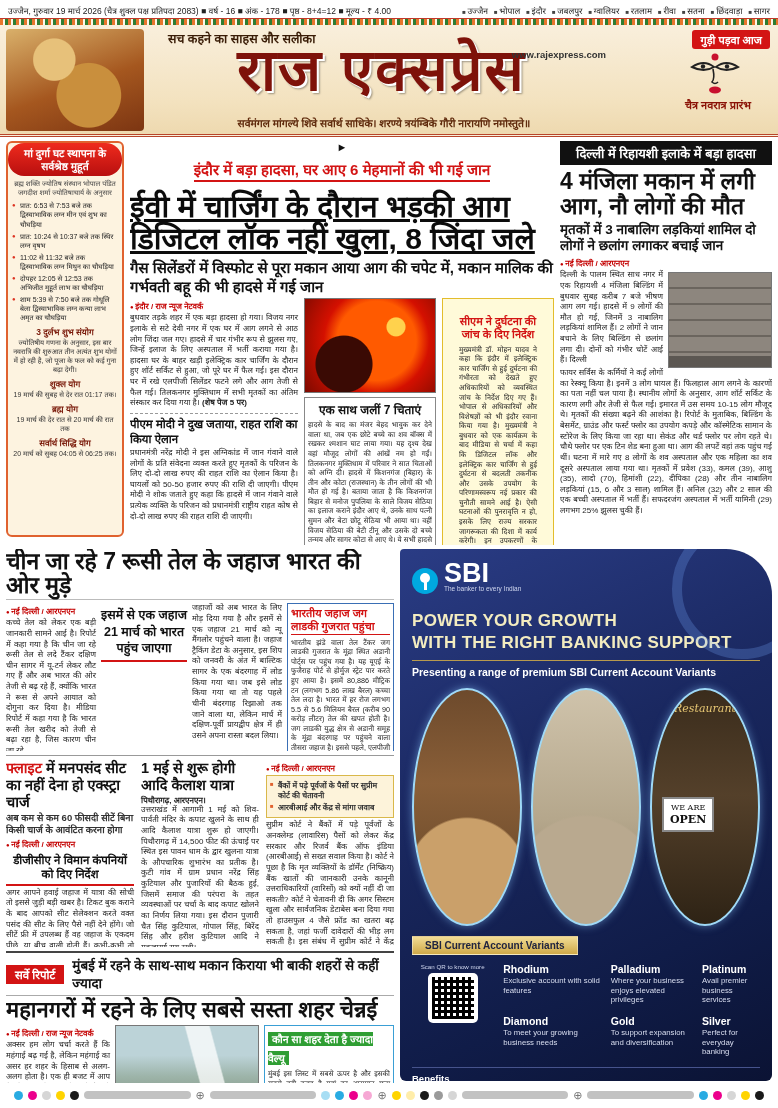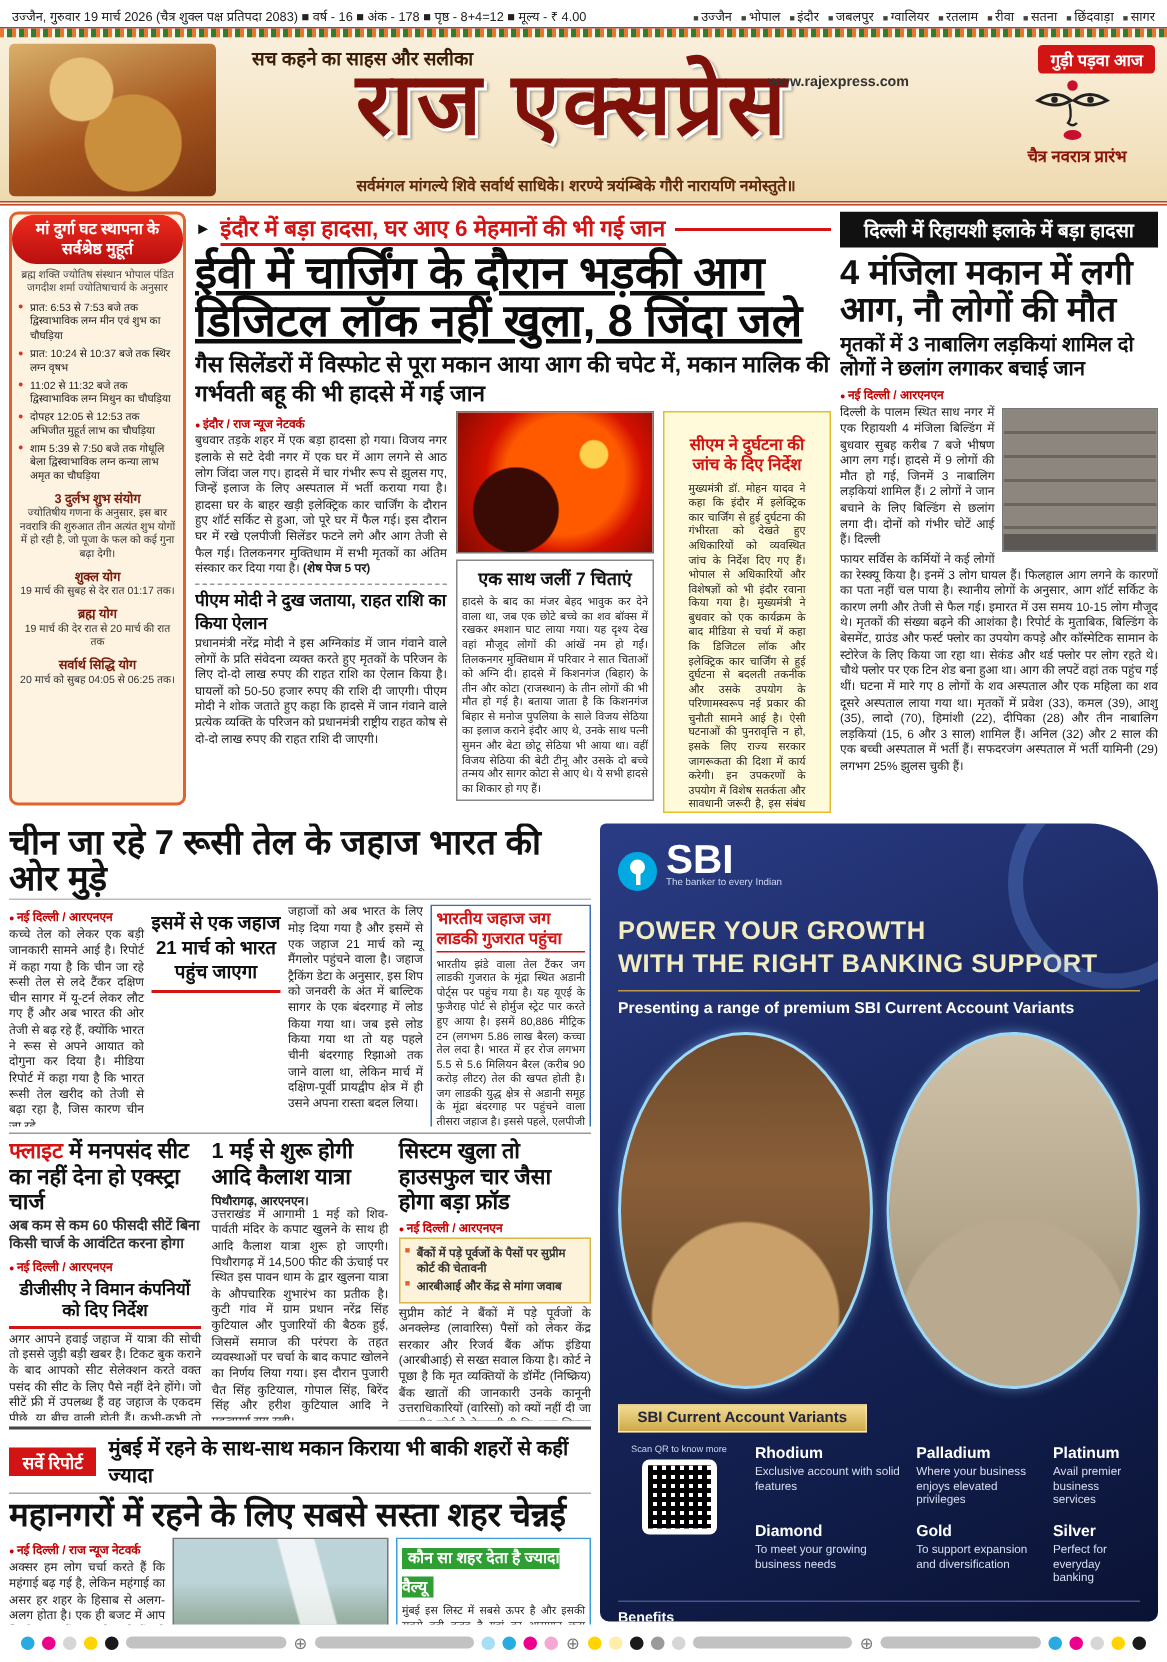--- a/index.html
+++ b/index.html
@@ -38,21 +38,21 @@
   .mbox { border:2px solid #e0622f; background:#fdf3e0; border-radius:6px; overflow:hidden; height:396px; }
   .mbox-title { background:linear-gradient(180deg,#ef2b1d,#b80f0f); color:#fff; font-weight:bold; text-align:center; font-size:10.5px; line-height:1.2; padding:4px 2px;border-radius:16px; }
   .mbox-intro { text-align:center; font-size:7px; color:#444; padding:3px 4px 1px; line-height:1.3; }
   .mbox ul { list-style:none; padding:0 4px; }
   .mbox li { position:relative; padding-left:8px; margin:3px 0; font-size:7px; line-height:1.3; color:#222; }
   .mbox li::before { content:"●"; position:absolute; left:0; top:1px; color:#d32; font-size:6px; }
   .msec-title { text-align:center; font-weight:bold; color:#7a1a0a; font-size:8.5px; margin-top:3px; }
   .msec-text { font-size:7px; padding:1px 5px; text-align:center; line-height:1.3; color:#333; }
 
   .center-col { overflow:hidden; }
-  .kicker-row { display:flex; align-items:center; gap:6px; }
+  .kicker-row { display:flex; align-items:center; gap:6px;flex-direction:column; }
   .kicker-row::before { content:"►"; color:#111; font-size:11px; }
   .kicker { color:#d31414; font-weight:bold; font-size:15px; border-bottom:2px solid #d31414; padding-bottom:1px; }
   .kicker-rule { flex:1; height:2px; background:#d31414; }
   .headline { font-size:30px; font-weight:900; line-height:1.08; color:#0c0c0c; margin:3px 0 2px;text-decoration:underline; }
   .subhead { font-size:15px; font-weight:bold; line-height:1.25; margin:3px 0 2px; }
   .cgrid { display:grid; grid-template-columns:168px 1fr 112px; gap:6px; margin-top:2px; height:268px; overflow:hidden; }
   .fire-photo { height:95px; border:1px solid #777; background:
       radial-gradient(circle at 70% 30%, #ffd24d 0 8%, transparent 9%),
       radial-gradient(circle at 30% 70%, #3a0a04 0 25%, transparent 26%),
       radial-gradient(circle at 55% 45%, #ff5a00 0 45%, #d41000 60%, #7c0a00 100%); }
@@ -273,21 +273,20 @@
           <div class="byline">नई दिल्ली / आरएनएन</div>
           <div class="pull2">डीजीसीए ने विमान कंपनियों को दिए निर्देश</div>
           <div class="body-sm">अगर आपने हवाई जहाज में यात्रा की सोची तो इससे जुड़ी बड़ी खबर है। टिकट बुक कराने के बाद आपको सीट सेलेक्शन करते वक्त पसंद की सीट के लिए पैसे नहीं देने होंगे। जो सीटें फ्री में उपलब्ध हैं वह जहाज के एकदम पीछे, या बीच वाली होती हैं। कभी-कभी तो एक पीएनआर पर बुक लोगों को भी अलग-अलग सीटें आवंटित कर दी जाती हैं। इस वजह से परिवार का एक सदस्य यहां तो एक सदस्य वहां बैठ कर यात्रा करता है। इस पर केंद्रीय नागरिक उड्डयन मंत्रालय ने सख्त रुख अपनाया है। (शेष पेज 5 पर)</div>
         </div>
         <div>
           <h3>1 मई से शुरू होगी आदि कैलाश यात्रा</h3>
           <div class="trio-byline-inline">पिथौरागढ़, आरएनएन।</div>
           <div class="body-sm">उत्तराखंड में आगामी 1 मई को शिव-पार्वती मंदिर के कपाट खुलने के साथ ही आदि कैलाश यात्रा शुरू हो जाएगी। पिथौरागढ़ में 14,500 फीट की ऊंचाई पर स्थित इस पावन धाम के द्वार खुलना यात्रा के औपचारिक शुभारंभ का प्रतीक है। कुटी गांव में ग्राम प्रधान नरेंद्र सिंह कुटियाल और पुजारियों की बैठक हुई, जिसमें समाज की परंपरा के तहत व्यवस्थाओं पर चर्चा के बाद कपाट खोलने का निर्णय लिया गया। इस दौरान पुजारी चैत सिंह कुटियाल, गोपाल सिंह, बिरेंद सिंह और हरीश कुटियाल आदि ने महत्वपूर्ण राय रखी।</div>
         </div>
         <div>
-          <h3>सिस्टम खुला तो हाउसफुल चार जैसा होगा बड़ा फ्रॉड</h3>
           <div class="byline">नई दिल्ली / आरएनएन</div>
           <div class="bullets-box">
             <div>बैंकों में पड़े पूर्वजों के पैसों पर सुप्रीम कोर्ट की चेतावनी</div>
             <div>आरबीआई और केंद्र से मांगा जवाब</div>
           </div>
           <div class="body-sm">सुप्रीम कोर्ट ने बैंकों में पड़े पूर्वजों के अनक्लेम्ड (लावारिस) पैसों को लेकर केंद्र सरकार और रिजर्व बैंक ऑफ इंडिया (आरबीआई) से सख्त सवाल किया है। कोर्ट ने पूछा है कि मृत व्यक्तियों के डॉर्मेंट (निष्क्रिय) बैंक खातों की जानकारी उनके कानूनी उत्तराधिकारियों (वारिसों) को क्यों नहीं दी जा सकती? कोर्ट ने चेतावनी दी कि अगर सिस्टम खुला और सार्वजनिक डेटाबेस बना दिया गया तो हाउसफुल 4 जैसे फ्रॉड का खतरा बढ़ सकता है, जहां फर्जी दावेदारों की भीड़ लग सकती है। इस संबंध में सुप्रीम कोर्ट ने केंद्र सरकार और आरबीआई से नए हलफनामे मांगे हैं। (शेष पेज 5 पर)</div>
         </div>
       </div>
 
       <div class="survey">
@@ -323,20 +322,27 @@
       </div>
       <div class="sbi-head">
         <div>POWER YOUR GROWTH</div>
         <div>WITH THE RIGHT BANKING SUPPORT</div>
       </div>
       <div class="sbi-rule"></div>
       <div class="sbi-sub">Presenting a range of premium SBI Current Account Variants</div>
       <div class="ovals">
         <div class="oval oval-1"></div>
         <div class="oval oval-2"></div>
+        <div class="oval oval-3">
+          <div class="rest-sign">Restaurant</div>
+          <div class="open-sign">
+            <span>WE ARE</span><br>
+            <b>OPEN</b>
+          </div>
+        </div>
       </div>
       <div class="variant-badge">SBI Current Account Variants</div>
       <div class="vgrid">
         <div class="vcell">
           <div class="vname">Rhodium</div>
           <div class="vdesc">Exclusive account with solid features</div>
         </div>
         <div class="vcell">
           <div class="vname">Palladium</div>
           <div class="vdesc">Where your business enjoys elevated privileges</div>

